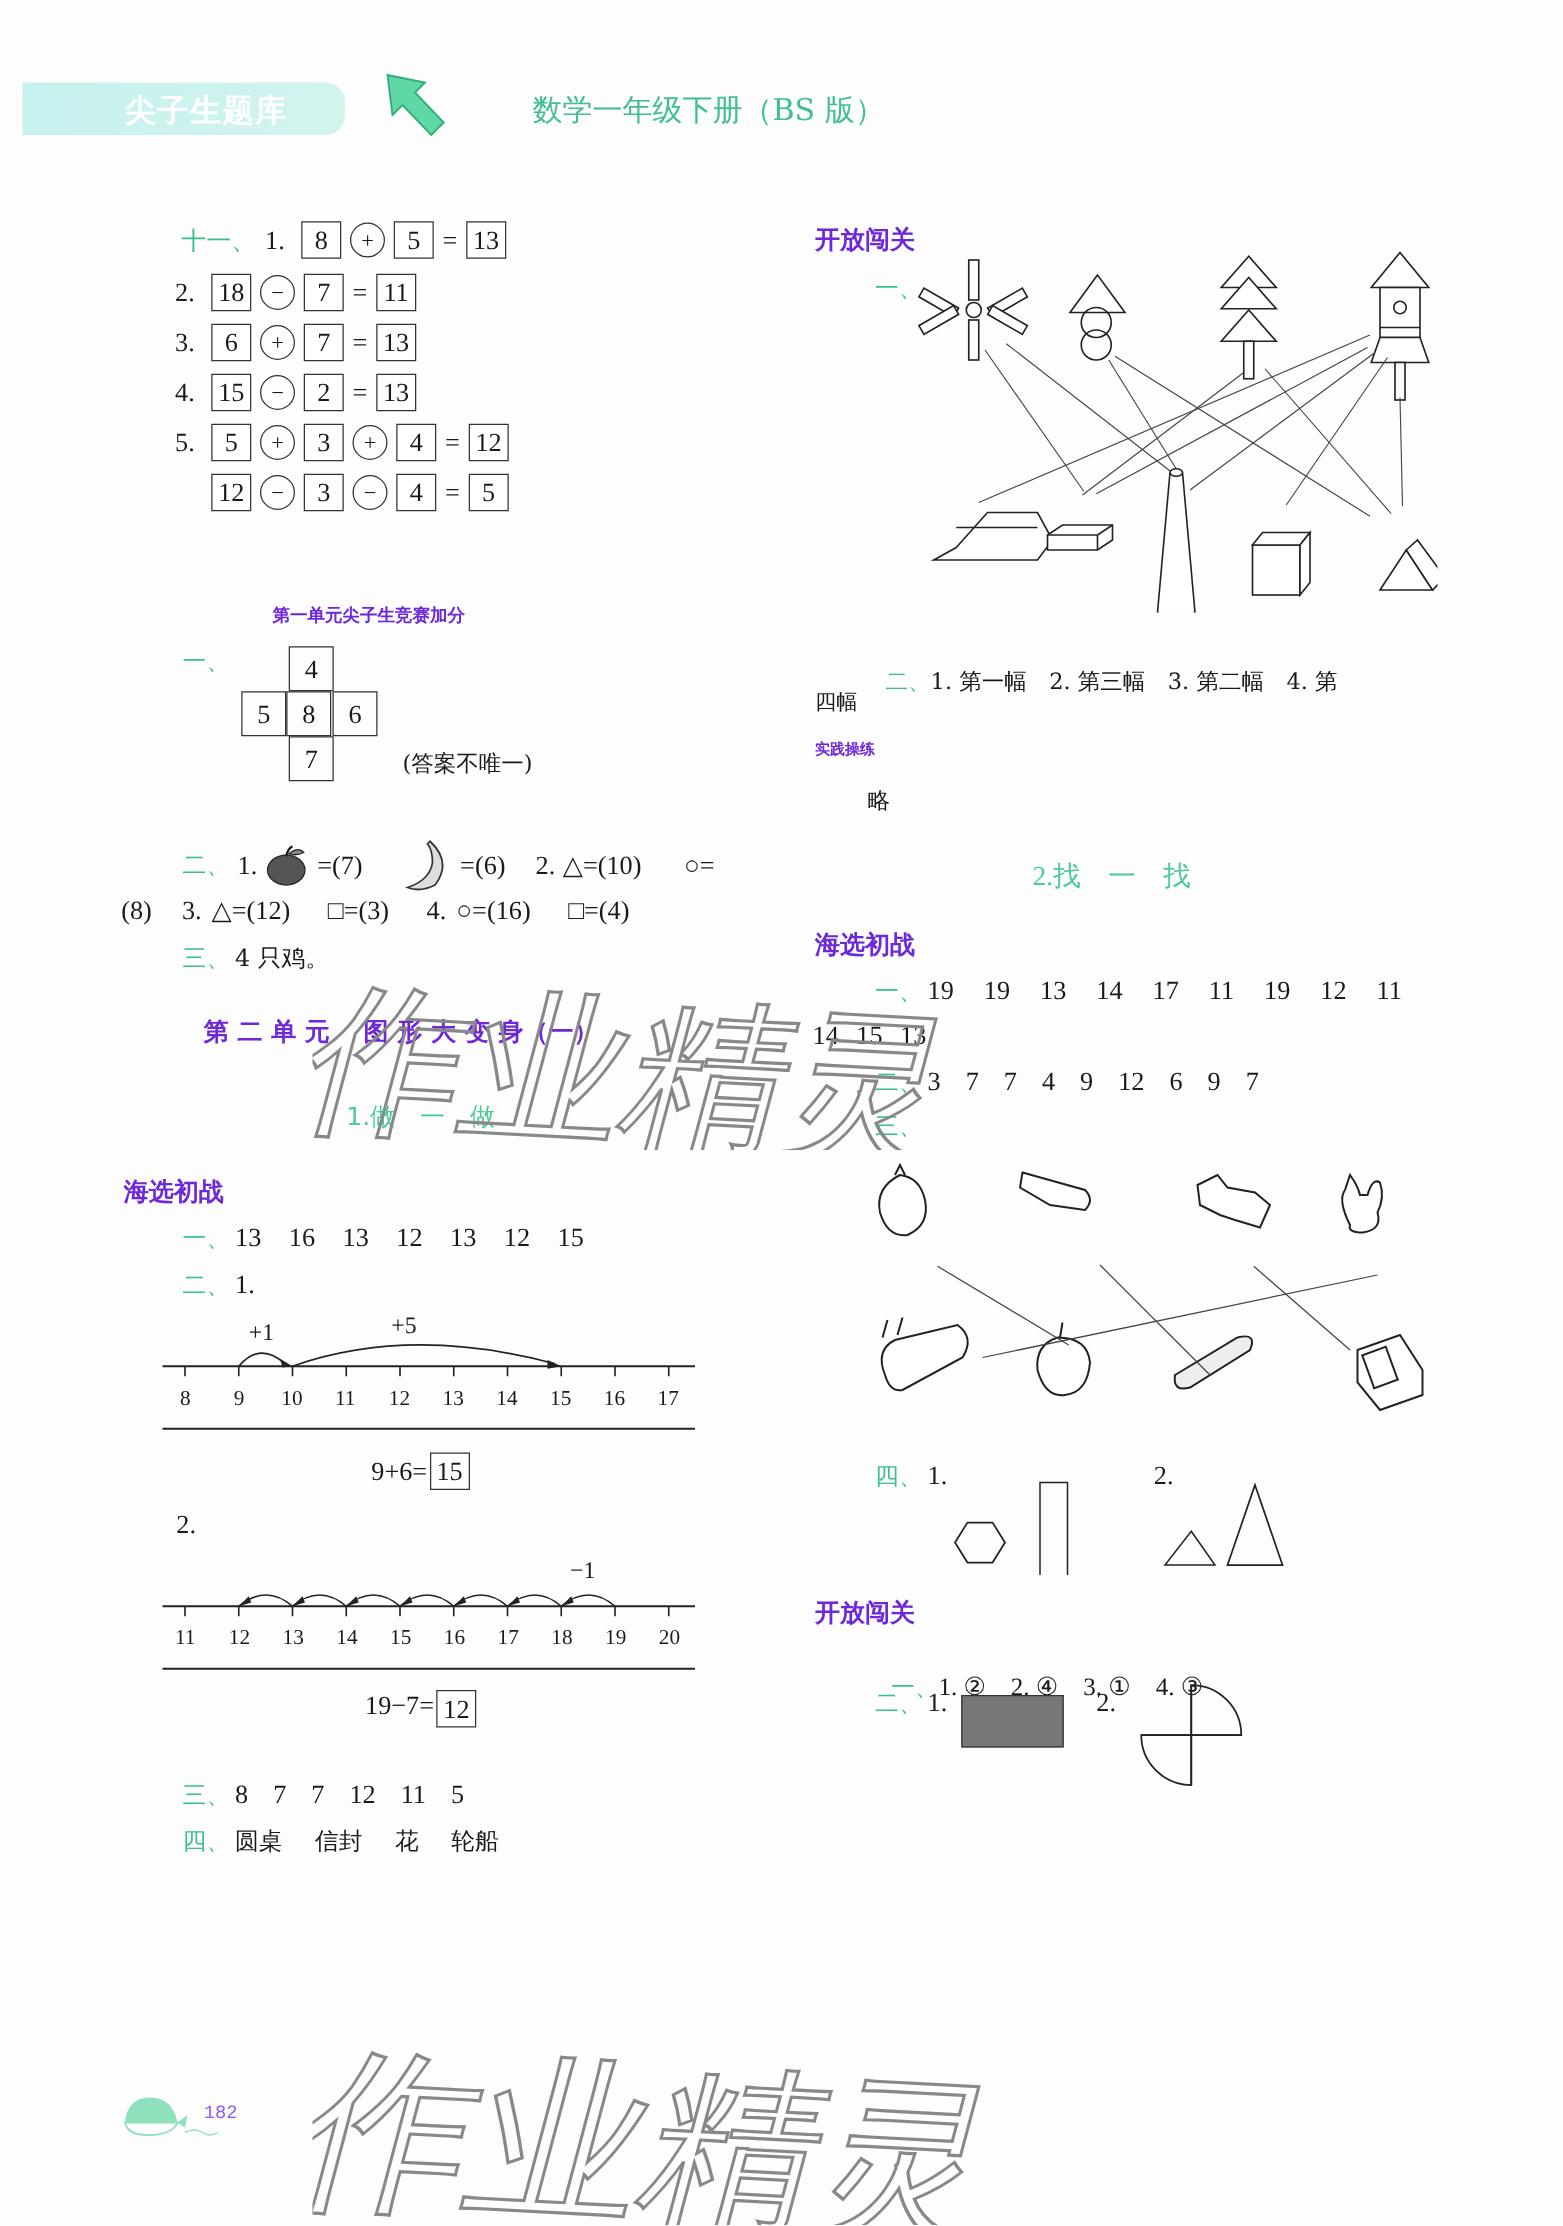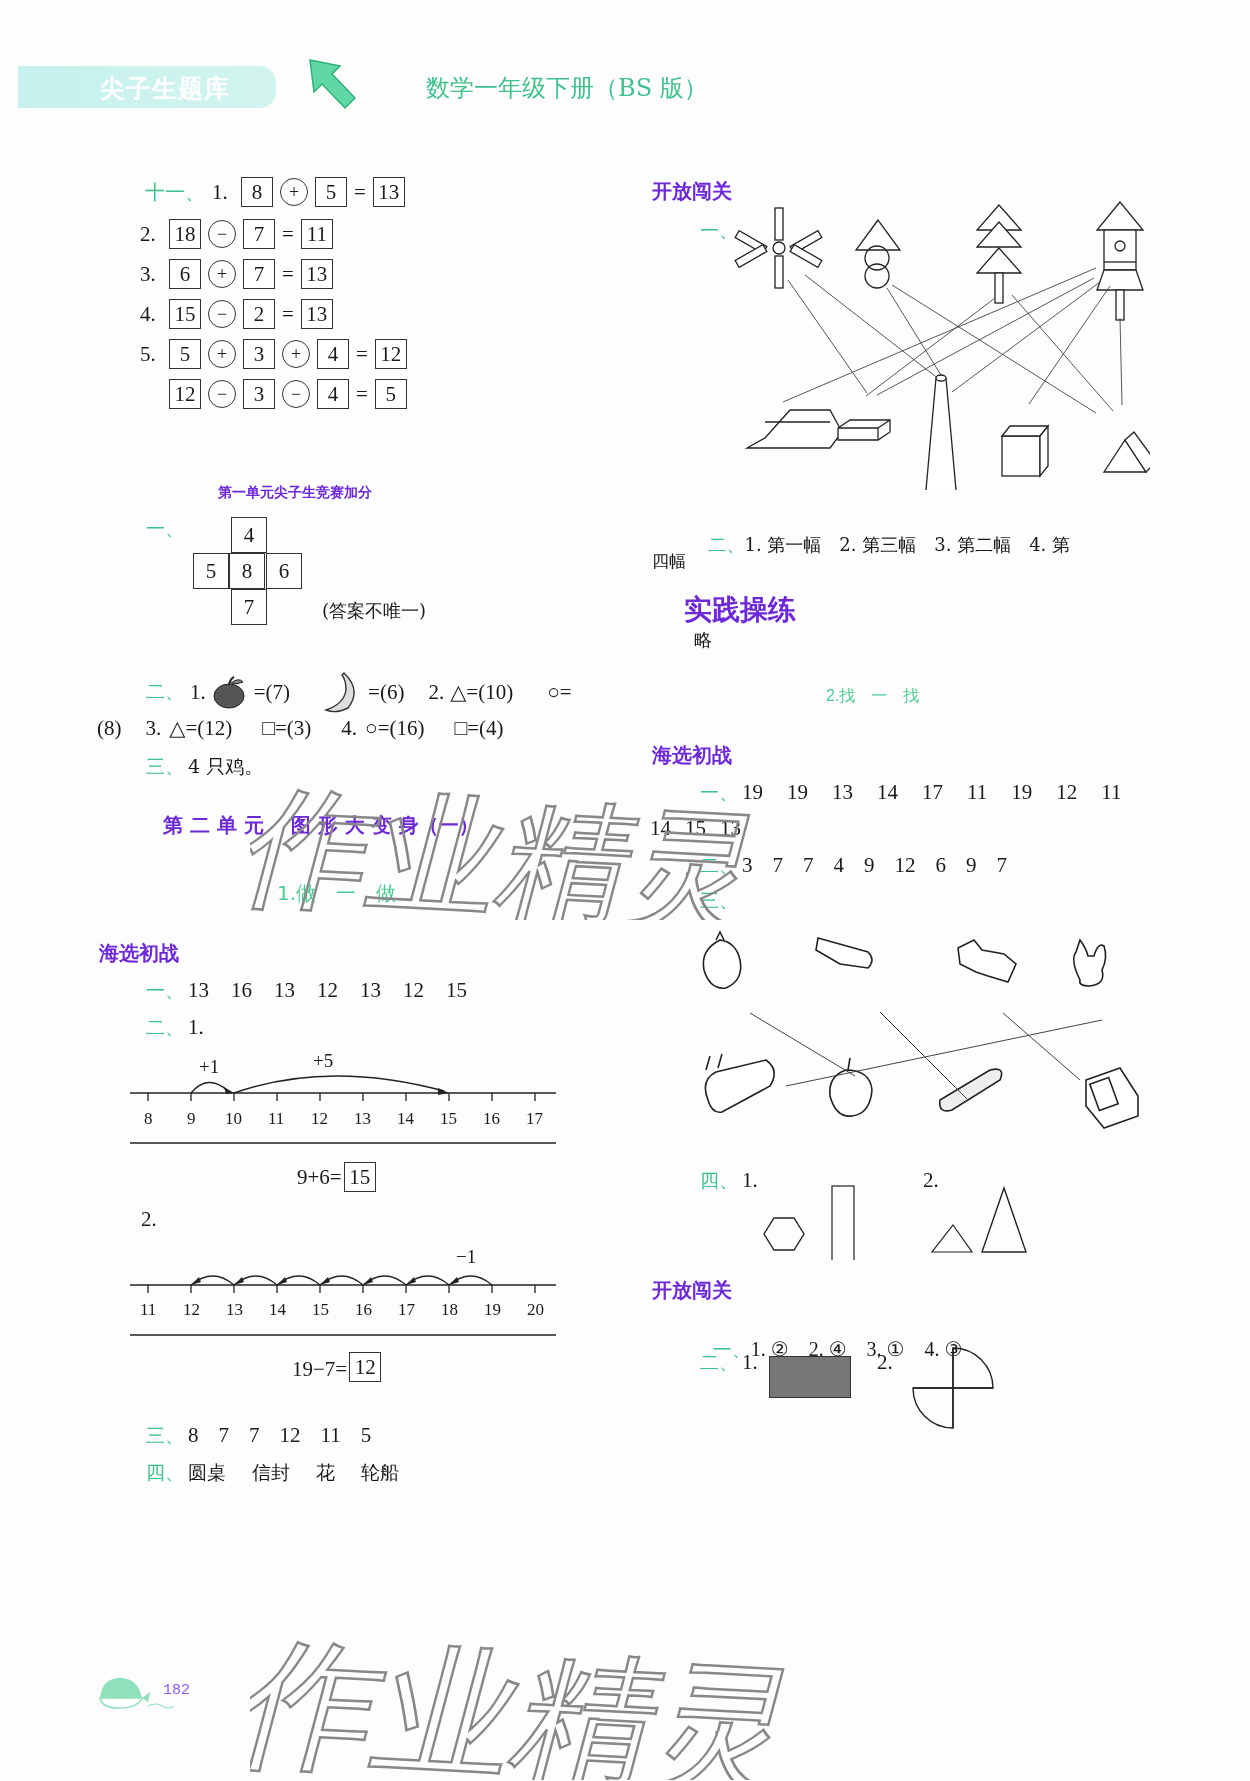--- a/index.html
+++ b/index.html
@@ -270,21 +270,21 @@
   <span style="position:absolute;left:43px">12</span>
   <span style="position:absolute;left:86px">13</span>
   <span style="position:absolute;left:129px">14</span>
   <span style="position:absolute;left:172px">15</span>
   <span style="position:absolute;left:215px">16</span>
   <span style="position:absolute;left:258px">17</span>
   <span style="position:absolute;left:301px">18</span>
   <span style="position:absolute;left:344px">19</span>
   <span style="position:absolute;left:387px">20</span>
 </div>
-<div class="abs" style="left:292px;top:1352px;display:flex;align-items:flex-end;gap:2px">
+<div class="abs" style="left:292px;top:1352px;display:flex;align-items:flex-start;gap:2px">
   <span class="num">19−7=</span>
   <span class="bx">12</span>
 </div>
 
 <div class="abs row-text" style="left:146px;top:1423px;gap:20px">
   <span class="green cn" style="margin-right:-16px">三、</span>
   <span class="num">8</span>
   <span class="num">7</span>
   <span class="num">7</span>
   <span class="num">12</span>
@@ -373,24 +373,24 @@
     <polygon points="474,272 495,240 516,272"></polygon>
     <polygon points="495,240 504,232 526,262 516,272"></polygon>
   </g>
 </svg>
 
 <div class="abs" style="left:697px;top:512px;font-size:18px;white-space:pre">
   <span class="green">二、</span><span>1. 第一幅　2. 第三幅　3. 第二幅　4. 第</span>
 </div>
 <div class="abs" style="left:652px;top:550px;font-size:17px">四幅</div>
 
-<div class="abs green-h" style="left:684px;top:591px;font-size:28px">实践操练</div>
+<div class="abs green-h" style="left:652px;top:591px;font-size:12px">实践操练</div>
 <div class="abs" style="left:694px;top:628px;font-size:18px">略</div>
 
-<div class="abs" style="left:826px;top:686px;font-size:16px;color:#4ccb95;font-family:Liberation Sans, sans-serif;white-space:pre">2.找　一　找</div>
+<div class="abs" style="left:826px;top:686px;font-size:22px;color:#4ccb95;font-family:Liberation Serif, serif;white-space:pre">2.找　一　找</div>
 <div class="abs green-h" style="left:652px;top:742px;font-size:20px">海选初战</div>
 
 <div class="abs row-text" style="left:700px;top:780px;gap:24px">
   <span class="green cn" style="margin-right:-20px">一、</span>
   <span class="num">19</span>
   <span class="num">19</span>
   <span class="num">13</span>
   <span class="num">14</span>
   <span class="num">17</span>
   <span class="num">11</span>

